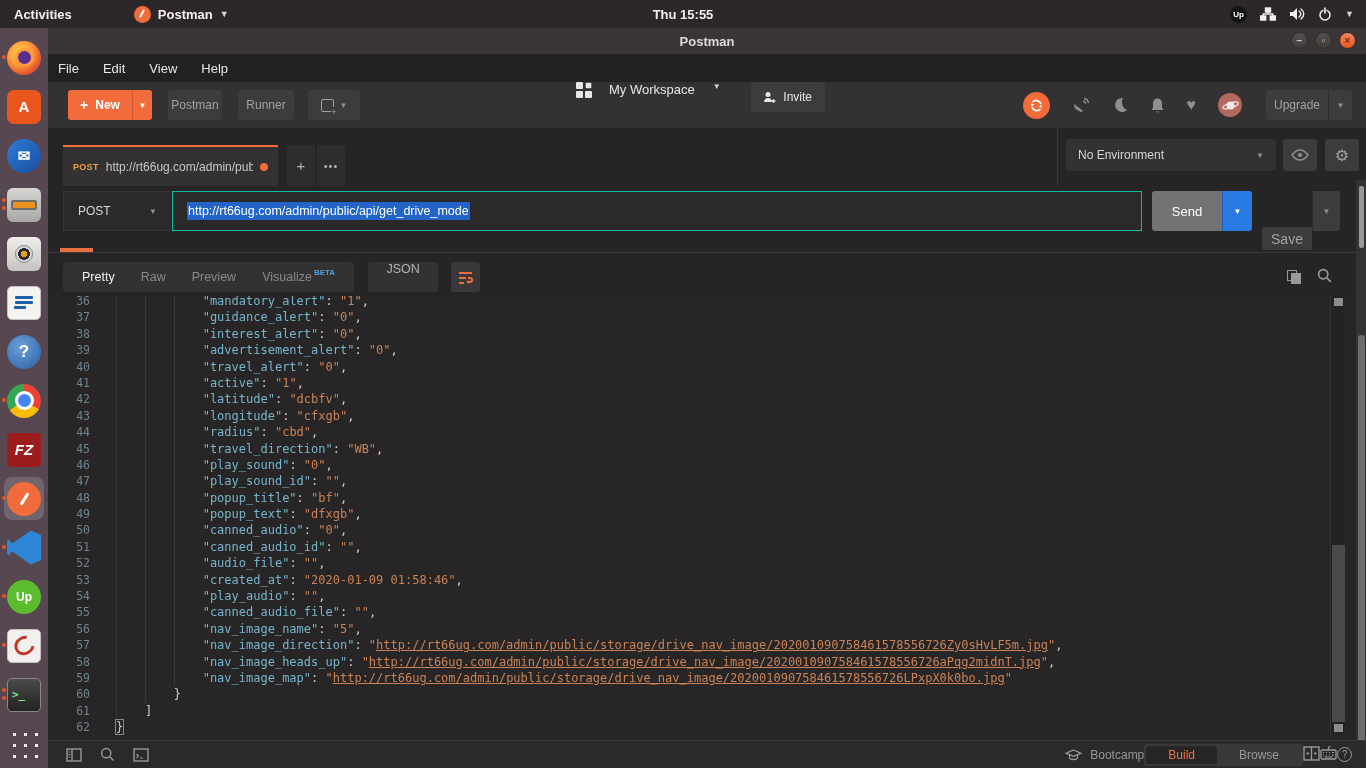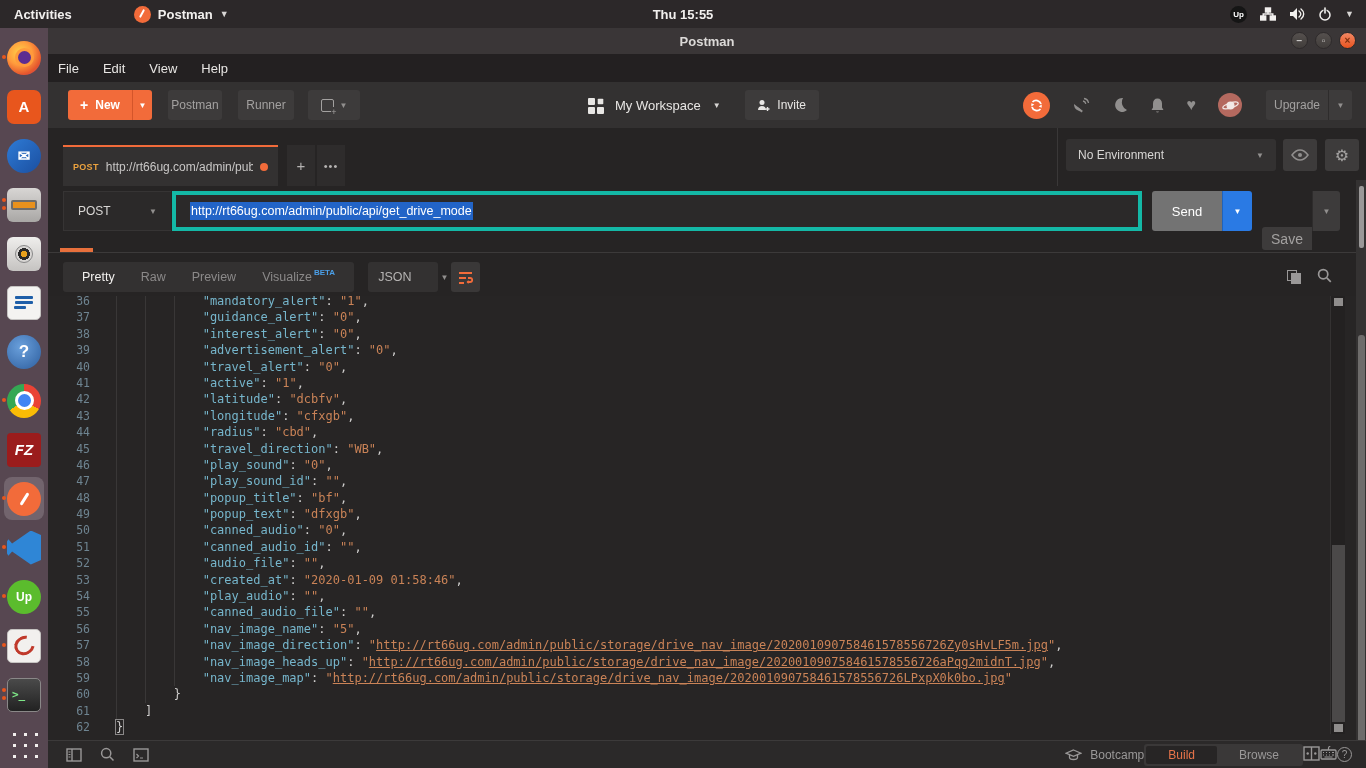--- a/index.html
+++ b/index.html
@@ -75,21 +75,21 @@
     font-size:12px; color:#a3a1a0; background:#3d3b3b; }
   #new-btn-group { display:flex; margin-left:20px; }
   #new-btn { background:#f26b3a; color:#fff; width:64px; border-radius:3px 0 0 3px; gap:7px; font-weight:bold; }
   #new-plus { font-size:14px; font-weight:bold; }
   #new-dd { background:#f26b3a; width:20px; border-radius:0 3px 3px 0; border-left:1px solid #d4552a; color:#fff; }
   #import-btn { width:54px; margin-left:16px; }
   #runner-btn { width:56px; margin-left:16px; }
   #newwin-btn { width:52px; margin-left:14px; gap:6px; }
   .sq-icon { width:13px; height:13px; border:1.5px solid #a3a1a0; border-radius:2px; position:relative; }
   .sq-icon::after { content:"+"; position:absolute; right:-4px; bottom:-6px; font-size:9px; color:#a3a1a0; background:#3d3b3b; }
-  #ws-area { position:absolute; left:540px; top:0; height:46px; display:flex; align-items:center; gap:12px; color:#e8e6e4; font-size:13px; }
+  #ws-area { position:absolute; left:528px; top:0; height:46px; display:flex; align-items:flex-start; gap:18px; color:#e8e6e4; font-size:13px; }
   .grid-icon { width:15px; height:15px; display:grid; grid-template-columns:7px 7px; grid-template-rows:7px 7px; gap:2px; }
   .grid-icon i { background:#e8e6e4; border-radius:1px; }
   .grid-icon i:nth-child(2) { transform:scale(.8); }
   #invite-btn { width:74px; margin-left:12px; gap:7px; color:#e8e6e4; }
   #hdr-icons { margin-left:auto; display:flex; align-items:center; gap:22px; padding-right:14px; }
   #sync-btn { width:27px; height:27px; border-radius:50%; background:#f26b3a; display:flex; align-items:center; justify-content:center; }
   .hicon { color:#918f8e; display:flex; }
   .heart-glyph { font-size:16px; color:#918f8e; }
   #avatar { width:24px; height:24px; border-radius:50%; background:#b4695f; display:flex; align-items:center; justify-content:center; }
   #upgrade-group { display:flex; margin-left:2px; }
@@ -113,42 +113,42 @@
   #env-select .dd-chev { margin-left:auto; }
   #env-eye { position:absolute; left:1235px; top:11px; width:34px; height:32px; }
   #env-gear { position:absolute; left:1277px; top:11px; width:34px; height:32px; font-size:16px; }
 
   
   #requestrow { left:48px; top:186px; width:1318px; height:66px; background:#262424; }
   #method-select { position:absolute; left:15px; top:5px; width:108px; height:40px; background:#2b2929;
     border:1px solid #363434; border-right:none; color:#d8d6d4; font-size:12px; display:flex; align-items:center; padding:0 14px; }
   #method-select .dd-chev { margin-left:auto; }
   #url-field { position:absolute; left:124px; top:5px; width:970px; height:40px; background:#2b2929;
-    border:4px solid #14b8a6; display:flex; align-items:center; padding:9px 14px; font-size:12.5px; }
+    border:1px solid #14b8a6; display:flex; align-items:center; padding:9px 14px; font-size:12.5px; }
   #url-field .sel { background:#2264c7; color:#fff; padding:2px 1px; }
   #send-group { position:absolute; left:1104px; top:5px; display:flex; }
   #send-btn { width:70px; height:40px; background:#737373; color:#fff; font-size:13px; border-radius:3px 0 0 3px;
     display:flex; align-items:center; justify-content:center; }
   #send-dd { width:30px; height:40px; background:#2a7ae4; border-left:1px solid #1f63bd; border-radius:0 3px 3px 0;
     display:flex; align-items:center; justify-content:center; }
   #send-dd .dd-chev { color:#fff; }
   #save-group { position:absolute; left:1214px; top:5px; display:flex; }
   #save-btn { width:50px; height:23px; border-radius:3px 0 0 3px; font-size:14px;margin-top:36px; }
   #save-dd { width:28px; height:40px; border-radius:0 3px 3px 0; border-left:1px solid #2e2c2c; }
   #progress { position:absolute; left:60px; top:248px; width:33px; height:4px; background:#e8703c; }
   #hdivider { left:48px; top:252px; width:1318px; height:1px; background:#3c3a3a; }
 
   
   #resptoolbar { left:48px; top:258px; width:1318px; height:38px; background:#262424; display:flex; align-items:center; }
   #view-group { margin-left:15px; height:30px; background:#333131; border-radius:3px; display:flex; align-items:center; padding:0 6px; }
   .vtab { padding:0 13px; font-size:12.5px; color:#8b8989; height:30px; display:flex; align-items:center; position:relative; }
   .vtab.active { color:#f2f0ee; }
   .beta { font-size:8px; color:#4b9fe8; font-weight:bold; margin-left:2px; transform:translateY(-5px); }
   #fmt-select { margin-left:14px; height:30px; width:70px; background:#333131; border-radius:3px;
-    color:#b5b3b2; font-size:12.5px; display:flex; align-items:center; padding:0 10px; gap:29px; }
+    color:#b5b3b2; font-size:12.5px; display:flex; align-items:center; padding:0 10px; gap:29px;flex-direction:column; }
   #wrap-btn { margin-left:13px; width:29px; height:30px; background:#3a3838; border-radius:3px;
     display:flex; align-items:center; justify-content:center; }
   #resp-right { margin-left:auto; display:flex; align-items:center; gap:16px; padding-right:34px; }
   #copy-icon { width:14px; height:14px; position:relative; }
   #copy-icon i { position:absolute; width:10px; height:11px; }
   #copy-icon i:first-child { left:0; top:0; border:1.5px solid #9a9898; }
   #copy-icon i:last-child { right:0; bottom:0; background:#9a9898; }
 
   
   #codearea { left:48px; top:296px; width:1318px; height:444px; background:#272525; overflow:hidden;

